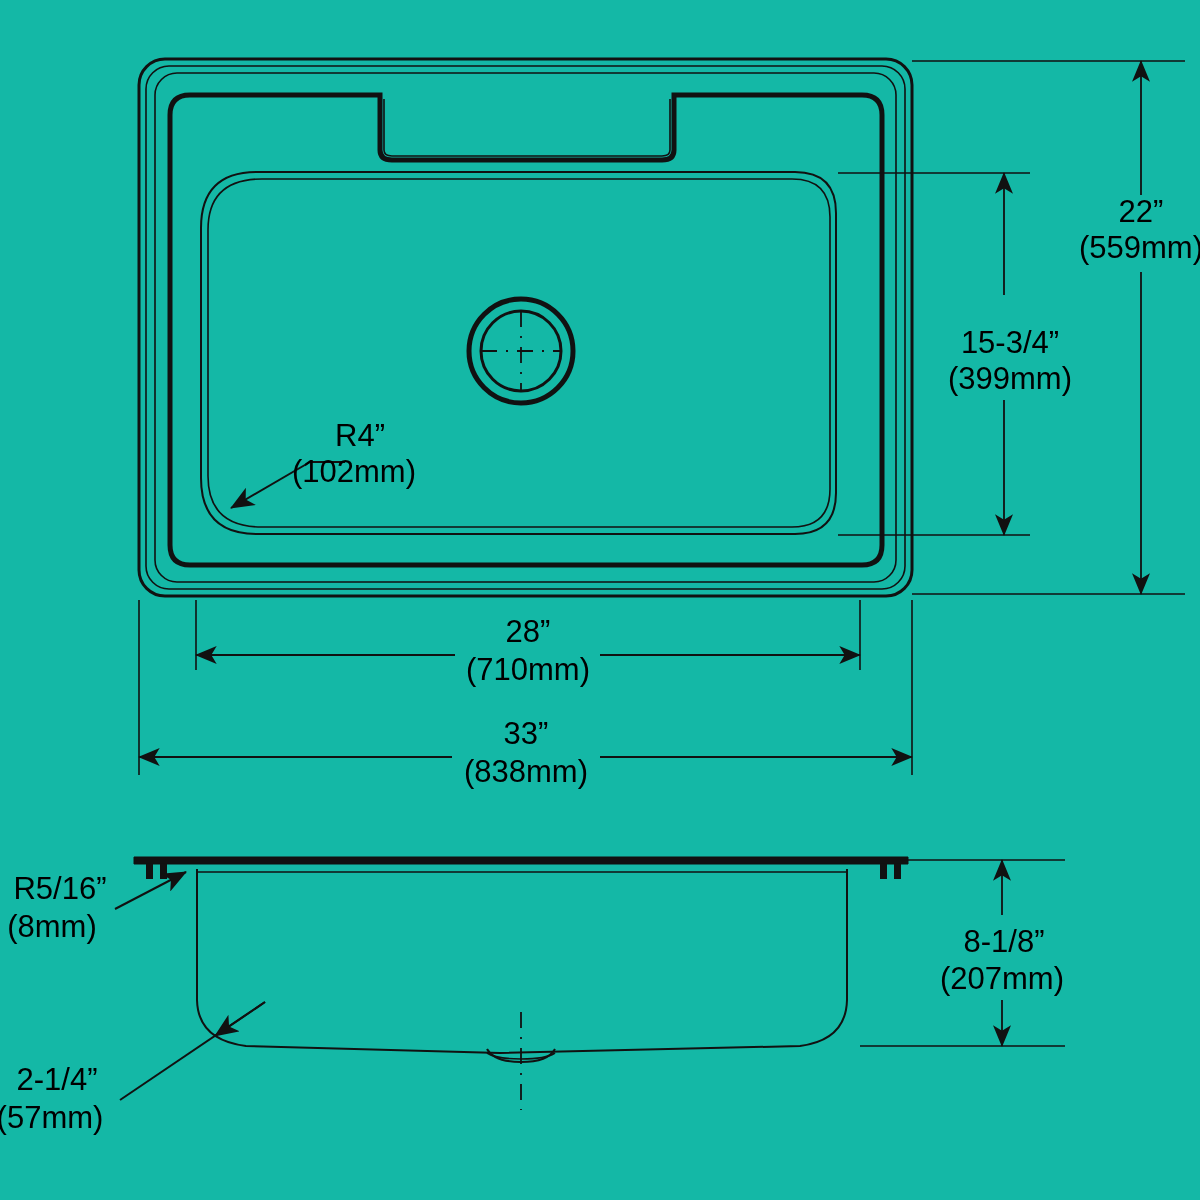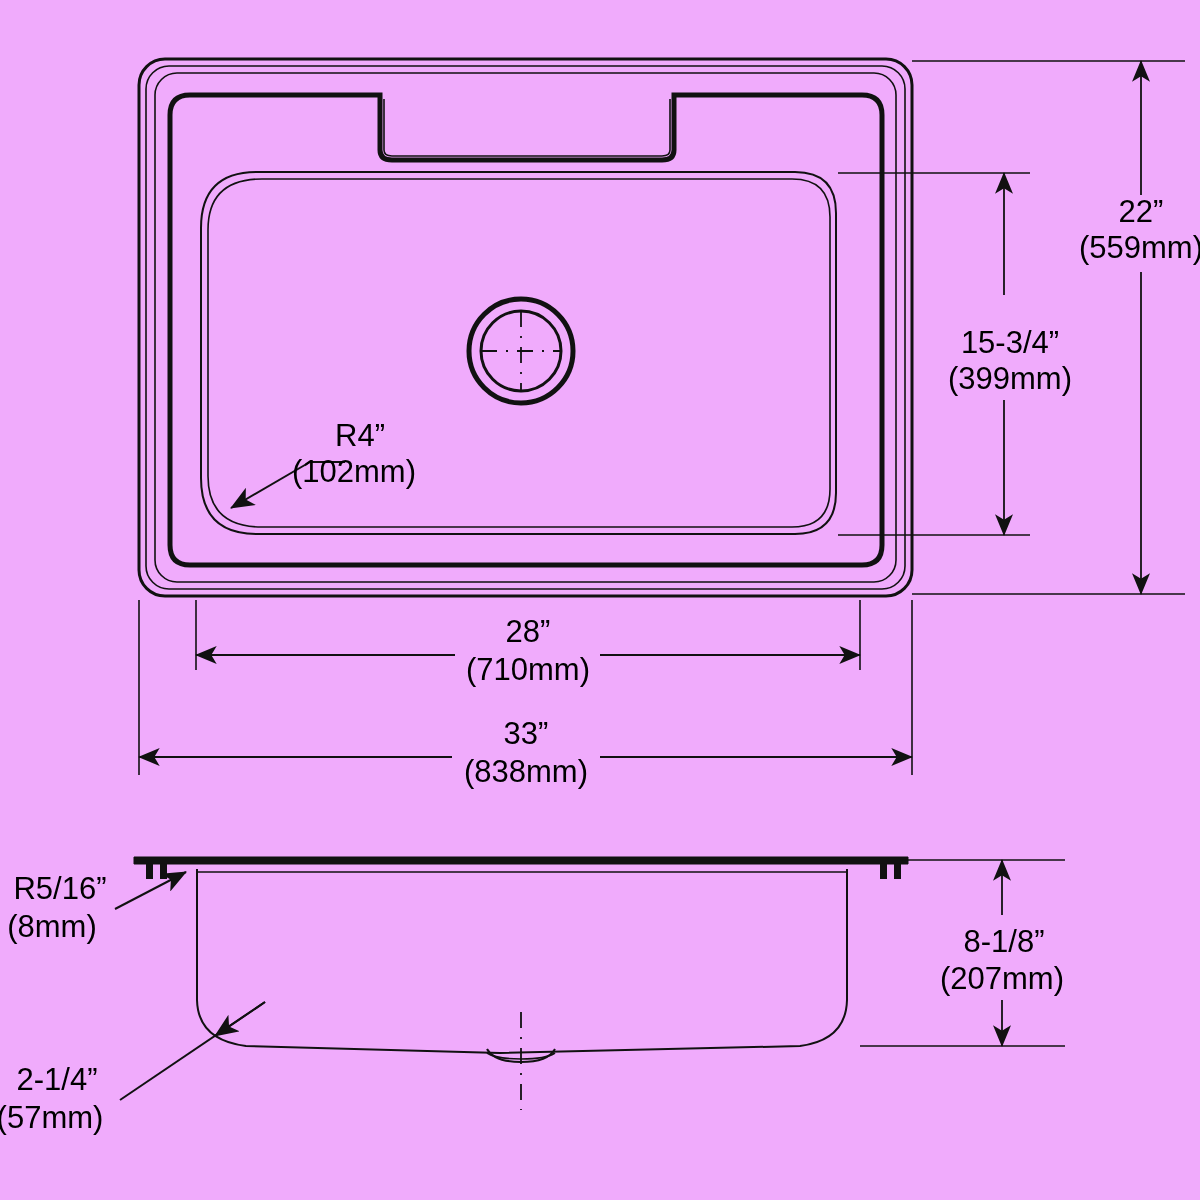--- a/index.html
+++ b/index.html
@@ -10,21 +10,21 @@
   body {
     width: 1200px;
     height: 1200px;
     font-family: "Liberation Sans", sans-serif;
     overflow: hidden;
   }
   #sheet {
     position: relative;
     width: 1200px;
     height: 1200px;
-    background: #f0abfc;
+    background: #14b8a6;
   }
   #sheet svg {
     position: absolute;
     top: 0;
     left: 0;
     display: block;
   }
   text {
     font-family: "Liberation Sans", sans-serif;
     fill: #000000;

